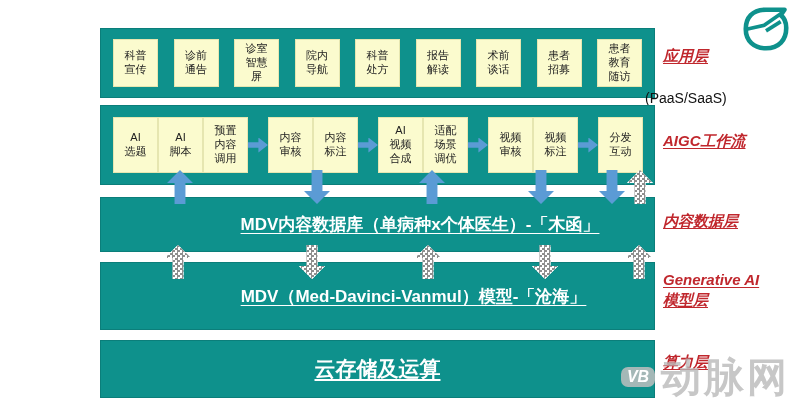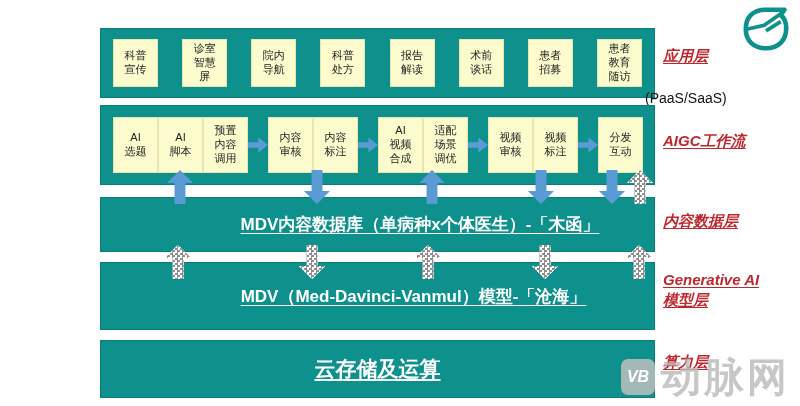--- a/index.html
+++ b/index.html
@@ -60,21 +60,21 @@
   .lbl-workflow{top:131px;}
   .lbl-data{top:211px;}
   .lbl-model{top:270px;}
   .lbl-compute{top:352px;}
   .logo{position:absolute;top:6px;right:8px;width:52px;height:46px;}
   .watermark{
     position:absolute;right:10px;bottom:9px;display:flex;align-items:center;gap:6px;
     z-index:9;pointer-events:none;
   }
   .wm-badge{
-    width:34px;height:36px;border-radius:7px;background:rgba(190,190,190,.85);
+    width:34px;height:20px;border-radius:7px;background:rgba(190,190,190,.85);
     color:#fff;font-weight:bold;font-style:italic;font-size:16px;
     display:flex;align-items:center;justify-content:center;flex:none;
   }
   .wm-text{
     font-size:40px;font-weight:bold;color:rgba(185,185,185,.8);letter-spacing:3px;
     line-height:1;white-space:nowrap;
   }
 </style>
 </head>
 <body>
@@ -84,20 +84,22 @@
   <svg class="logo" viewBox="0 0 56 50">
     <path d="M28 4 C13 4 6 13 6 25 C6 38 15 46 28 46 C42 46 50 37 50 24 C50 18 48 13 44 10 L48 4 L26 4 Z" fill="none" stroke="#0E918C" stroke-width="5" stroke-linejoin="round"></path>
     <path d="M46 7 L26 21 L8 25" fill="none" stroke="#0E918C" stroke-width="4"></path>
     <path d="M44 17 L28 27" fill="none" stroke="#0E918C" stroke-width="4"></path>
   </svg>
 
   <div class="band band-1">
     <div class="boxrow" id="app-boxes">
         <div class="ybox h1">科普
 宣传</div>
+        <div class="ybox h1">诊前
+通告</div>
         <div class="ybox h1">诊室
 智慧
 屏</div>
         <div class="ybox h1">院内
 导航</div>
         <div class="ybox h1">科普
 处方</div>
         <div class="ybox h1">报告
 解读</div>
         <div class="ybox h1">术前

